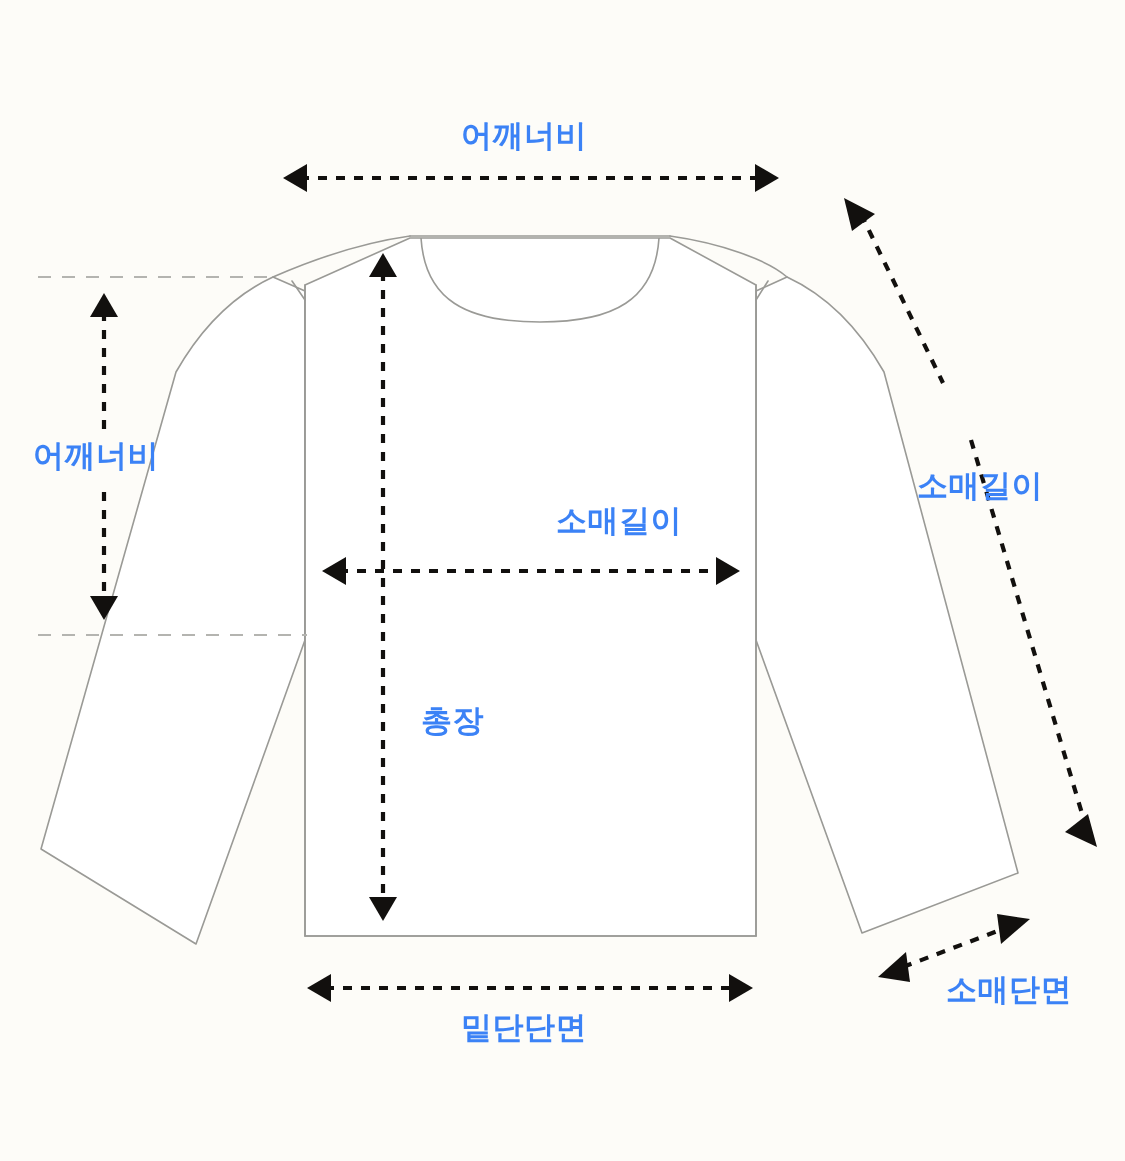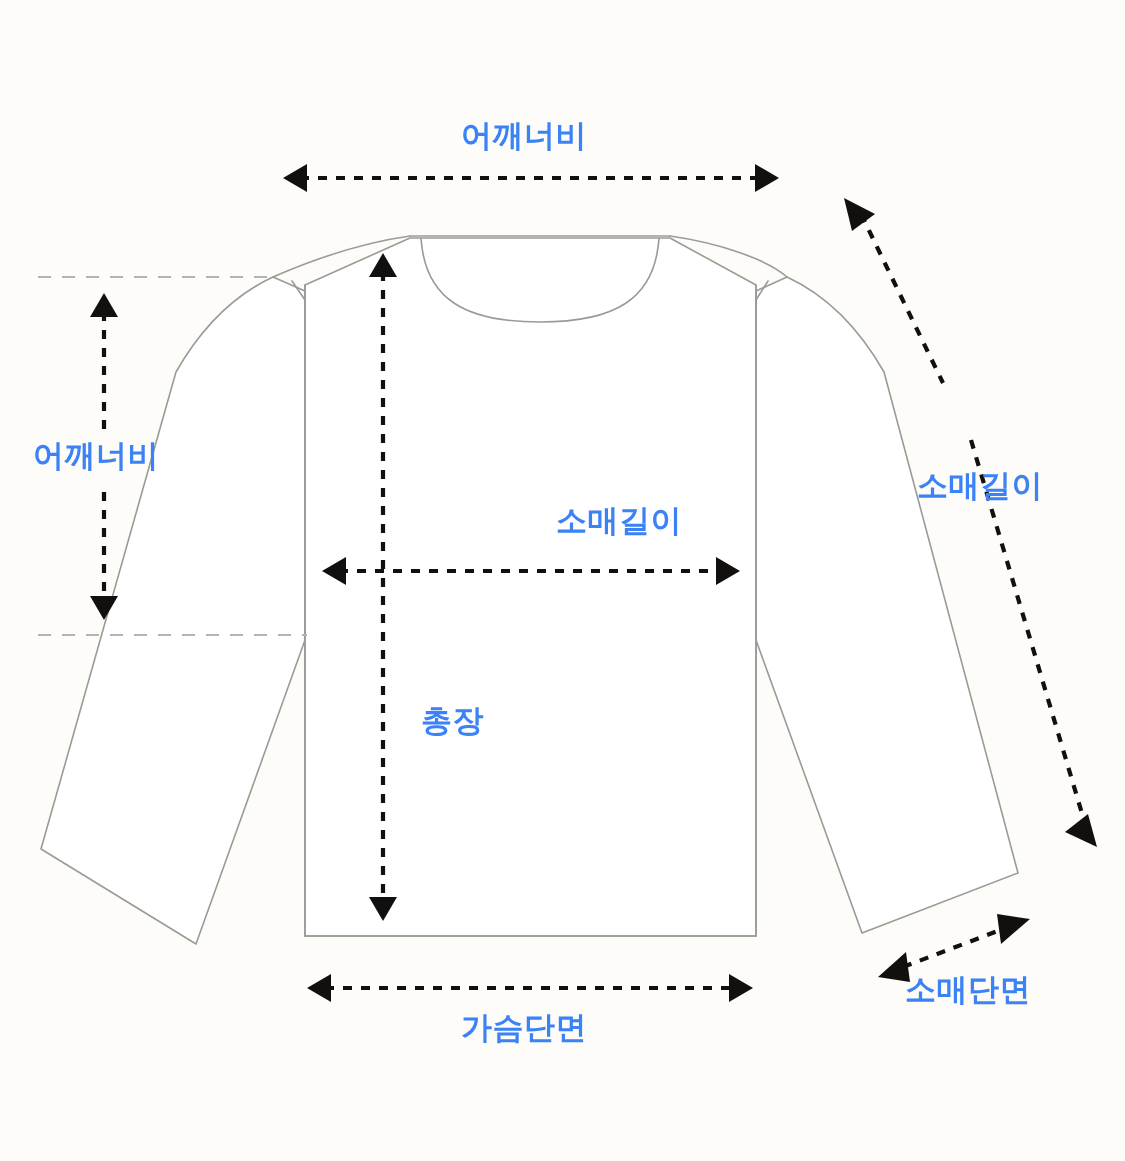--- a/index.html
+++ b/index.html
@@ -185,17 +185,17 @@
   <div class="dim-label" style="left:461px; top:120px;">어깨너비</div>
 
   <div class="dim-label" style="left:33px; top:440px;">어깨너비</div>
 
   <div class="dim-label" style="left:556px; top:505px;">소매길이</div>
 
   <div class="dim-label" style="left:421px; top:705px;font-family:Liberation Serif, serif;">총장</div>
 
   <div class="dim-label" style="left:917px; top:470px;">소매길이</div>
 
-  <div class="dim-label" style="left:905px; top:974px;">소매단면</div>
-
-  <div class="dim-label" style="left:461px; top:1012px;">가슴단면</div>
+  <div class="dim-label" style="left:946px; top:974px;">소매단면</div>
+
+  <div class="dim-label" style="left:461px; top:1012px;">밑단단면</div>
 
 </div>
 
 </body></html>

